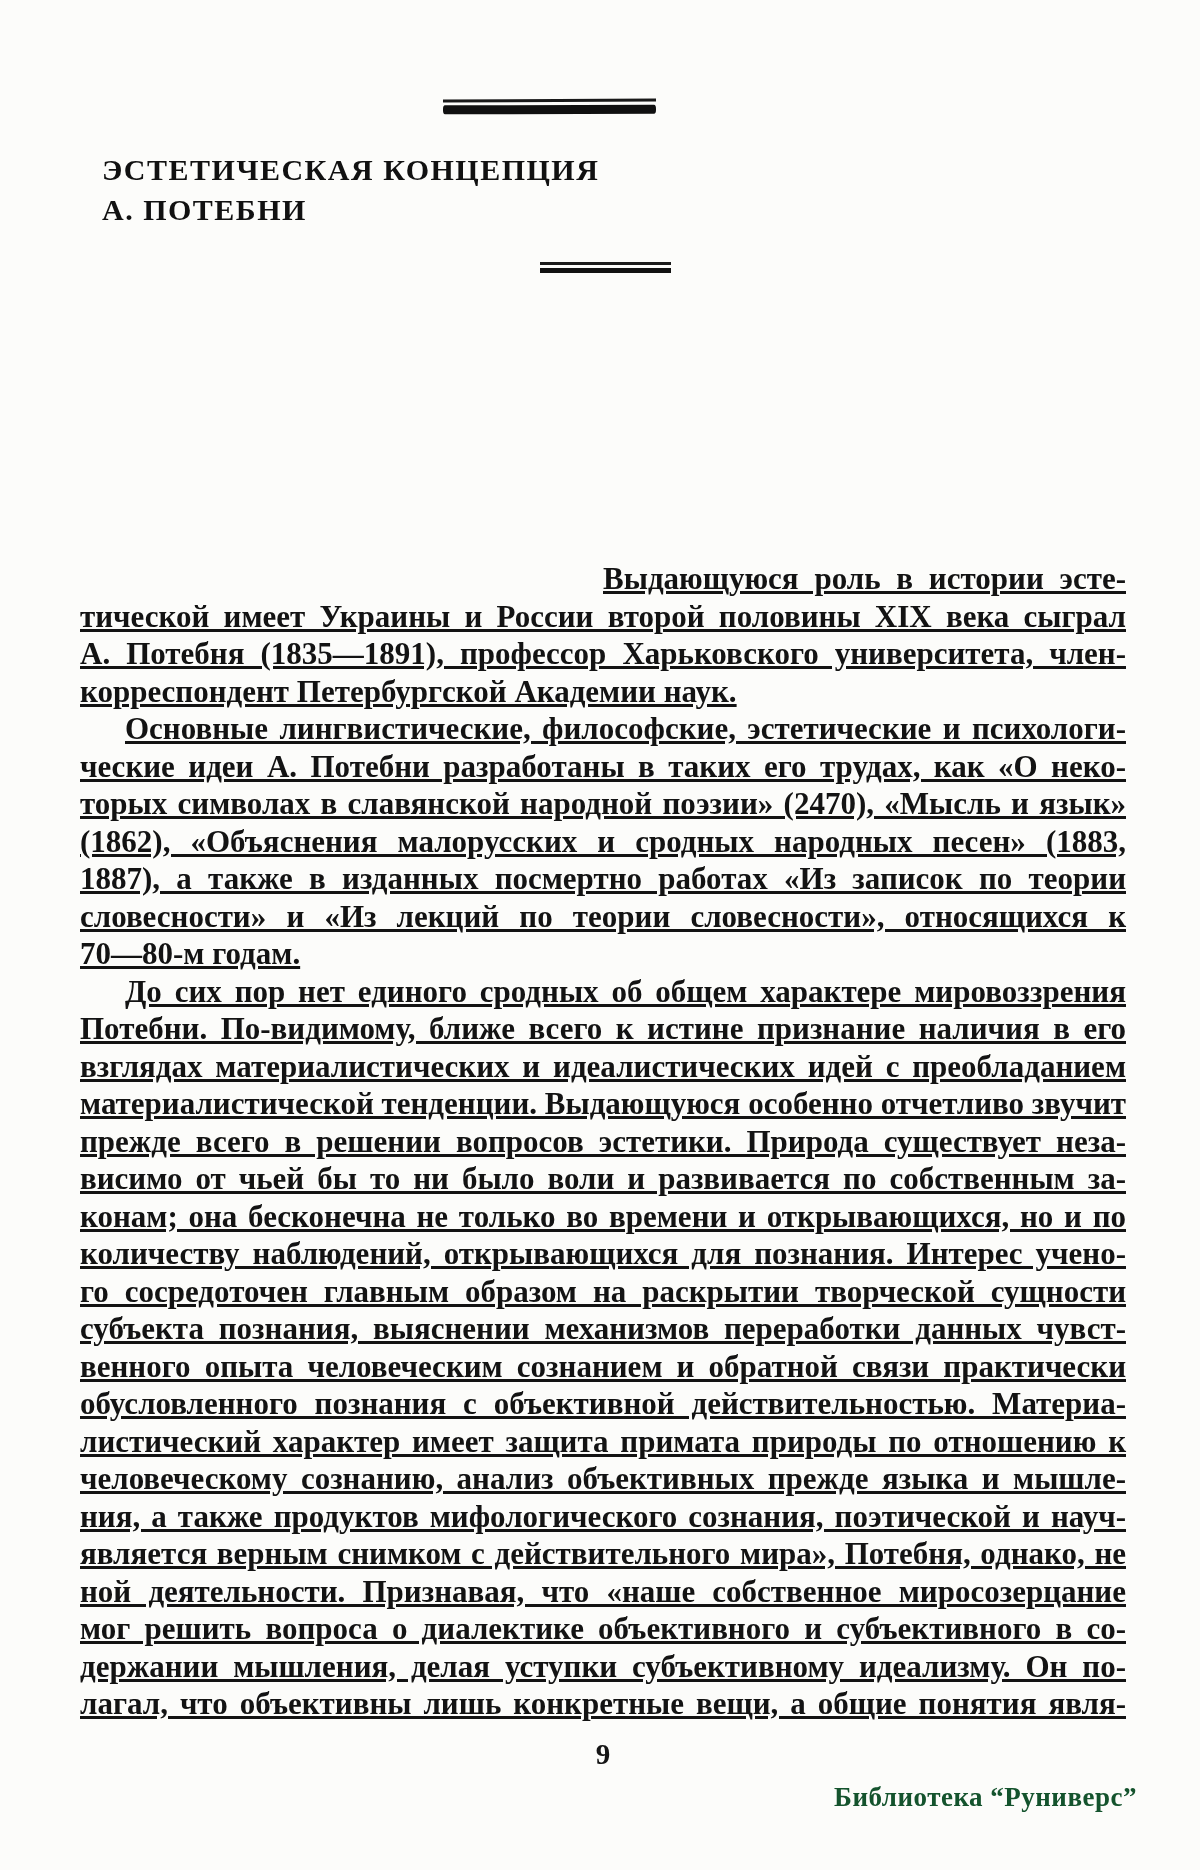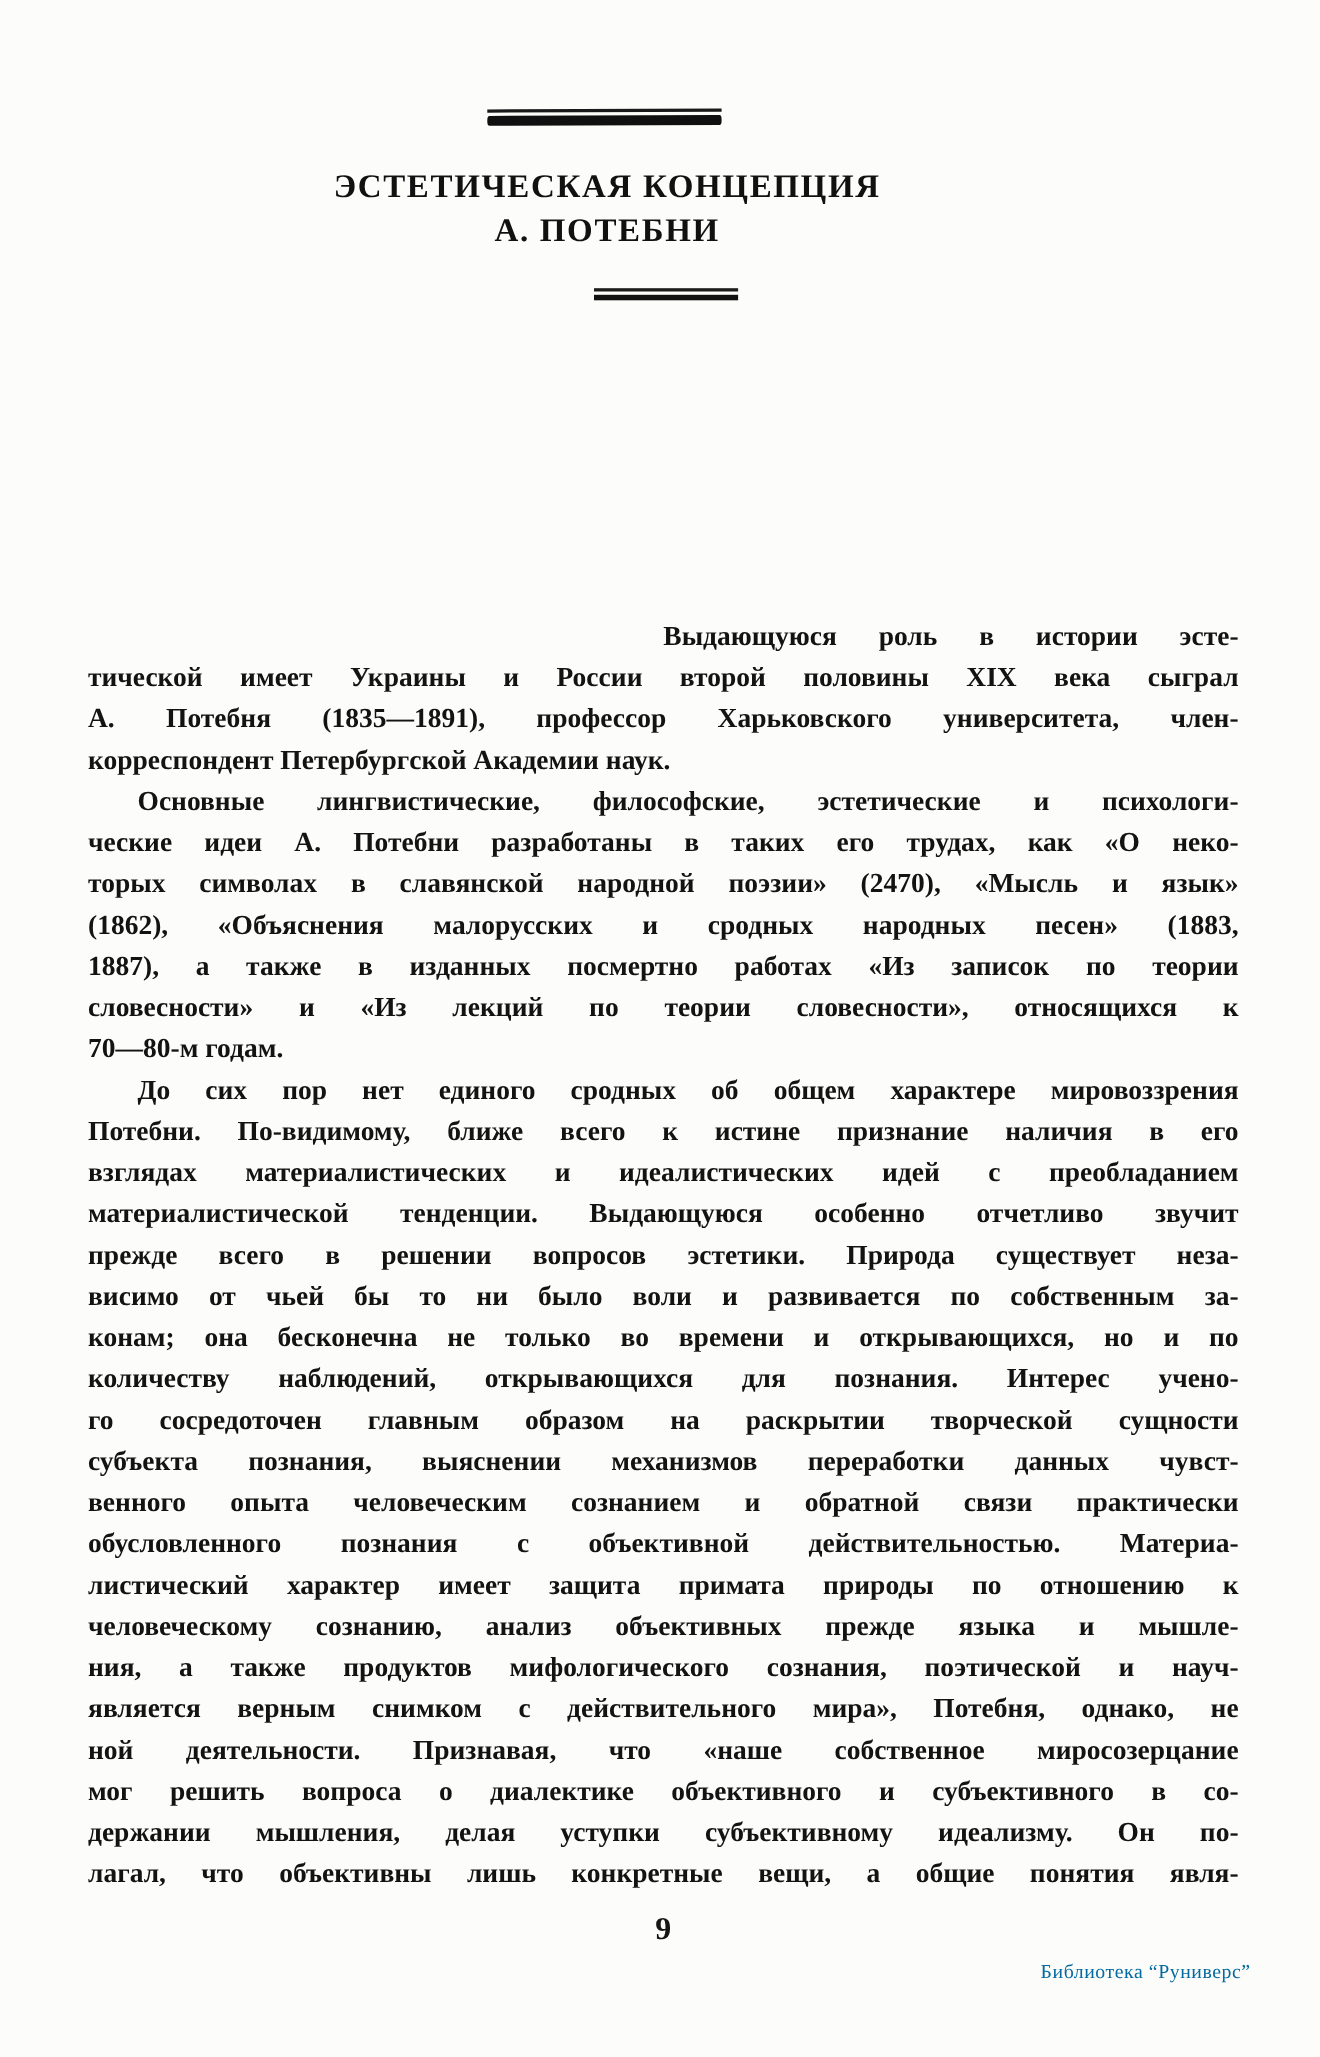--- a/index.html
+++ b/index.html
@@ -53,39 +53,39 @@
     background: #111;
   }
 
   
   .chapter-title {
     position: absolute;
     left: 552px;
     top: 150px;
     transform: translateX(-50%);
     width: 900px;
-    text-align: center;
     font-weight: 700;
     font-size: 30px;
     line-height: 40px;
     letter-spacing: 1.5px;
     color: #111;
     white-space: nowrap;
   }
 
   
   .body-text {
     position: absolute;
     left: 80px;
     top: 560px;
     width: 1046px;
-    font-size: 25px;
+    font-size: 31px;
     line-height: 37.5px;
     font-weight: 600;
     color: #131313;
+    text-decoration: underline;
   }
   .paragraph { margin: 0; }
   .line {
     text-align: justify;
     text-align-last: justify;
     white-space: normal;
   }
   .line.para-end { text-align-last: left; }
   .line.indent-normal { padding-left: 45px; }
   .line.indent-large { padding-left: 523px; }
@@ -98,23 +98,23 @@
     width: 1046px;
     text-align: center;
     font-size: 29px;
     font-weight: 700;
     color: #151515;
   }
   .watermark {
     position: absolute;
     right: 63px;
     top: 1782px;
-    font-size: 18px;
-    font-weight: 400;
-    color: #0369a1;
+    font-size: 27px;
+    font-weight: 700;
+    color: #14532d;
     letter-spacing: 0.5px;
   }
 </style>
 </head>
 <body>
 
 <div class="page">
 
   <div class="ornament-top">
     <div class="bar-thin"></div>

